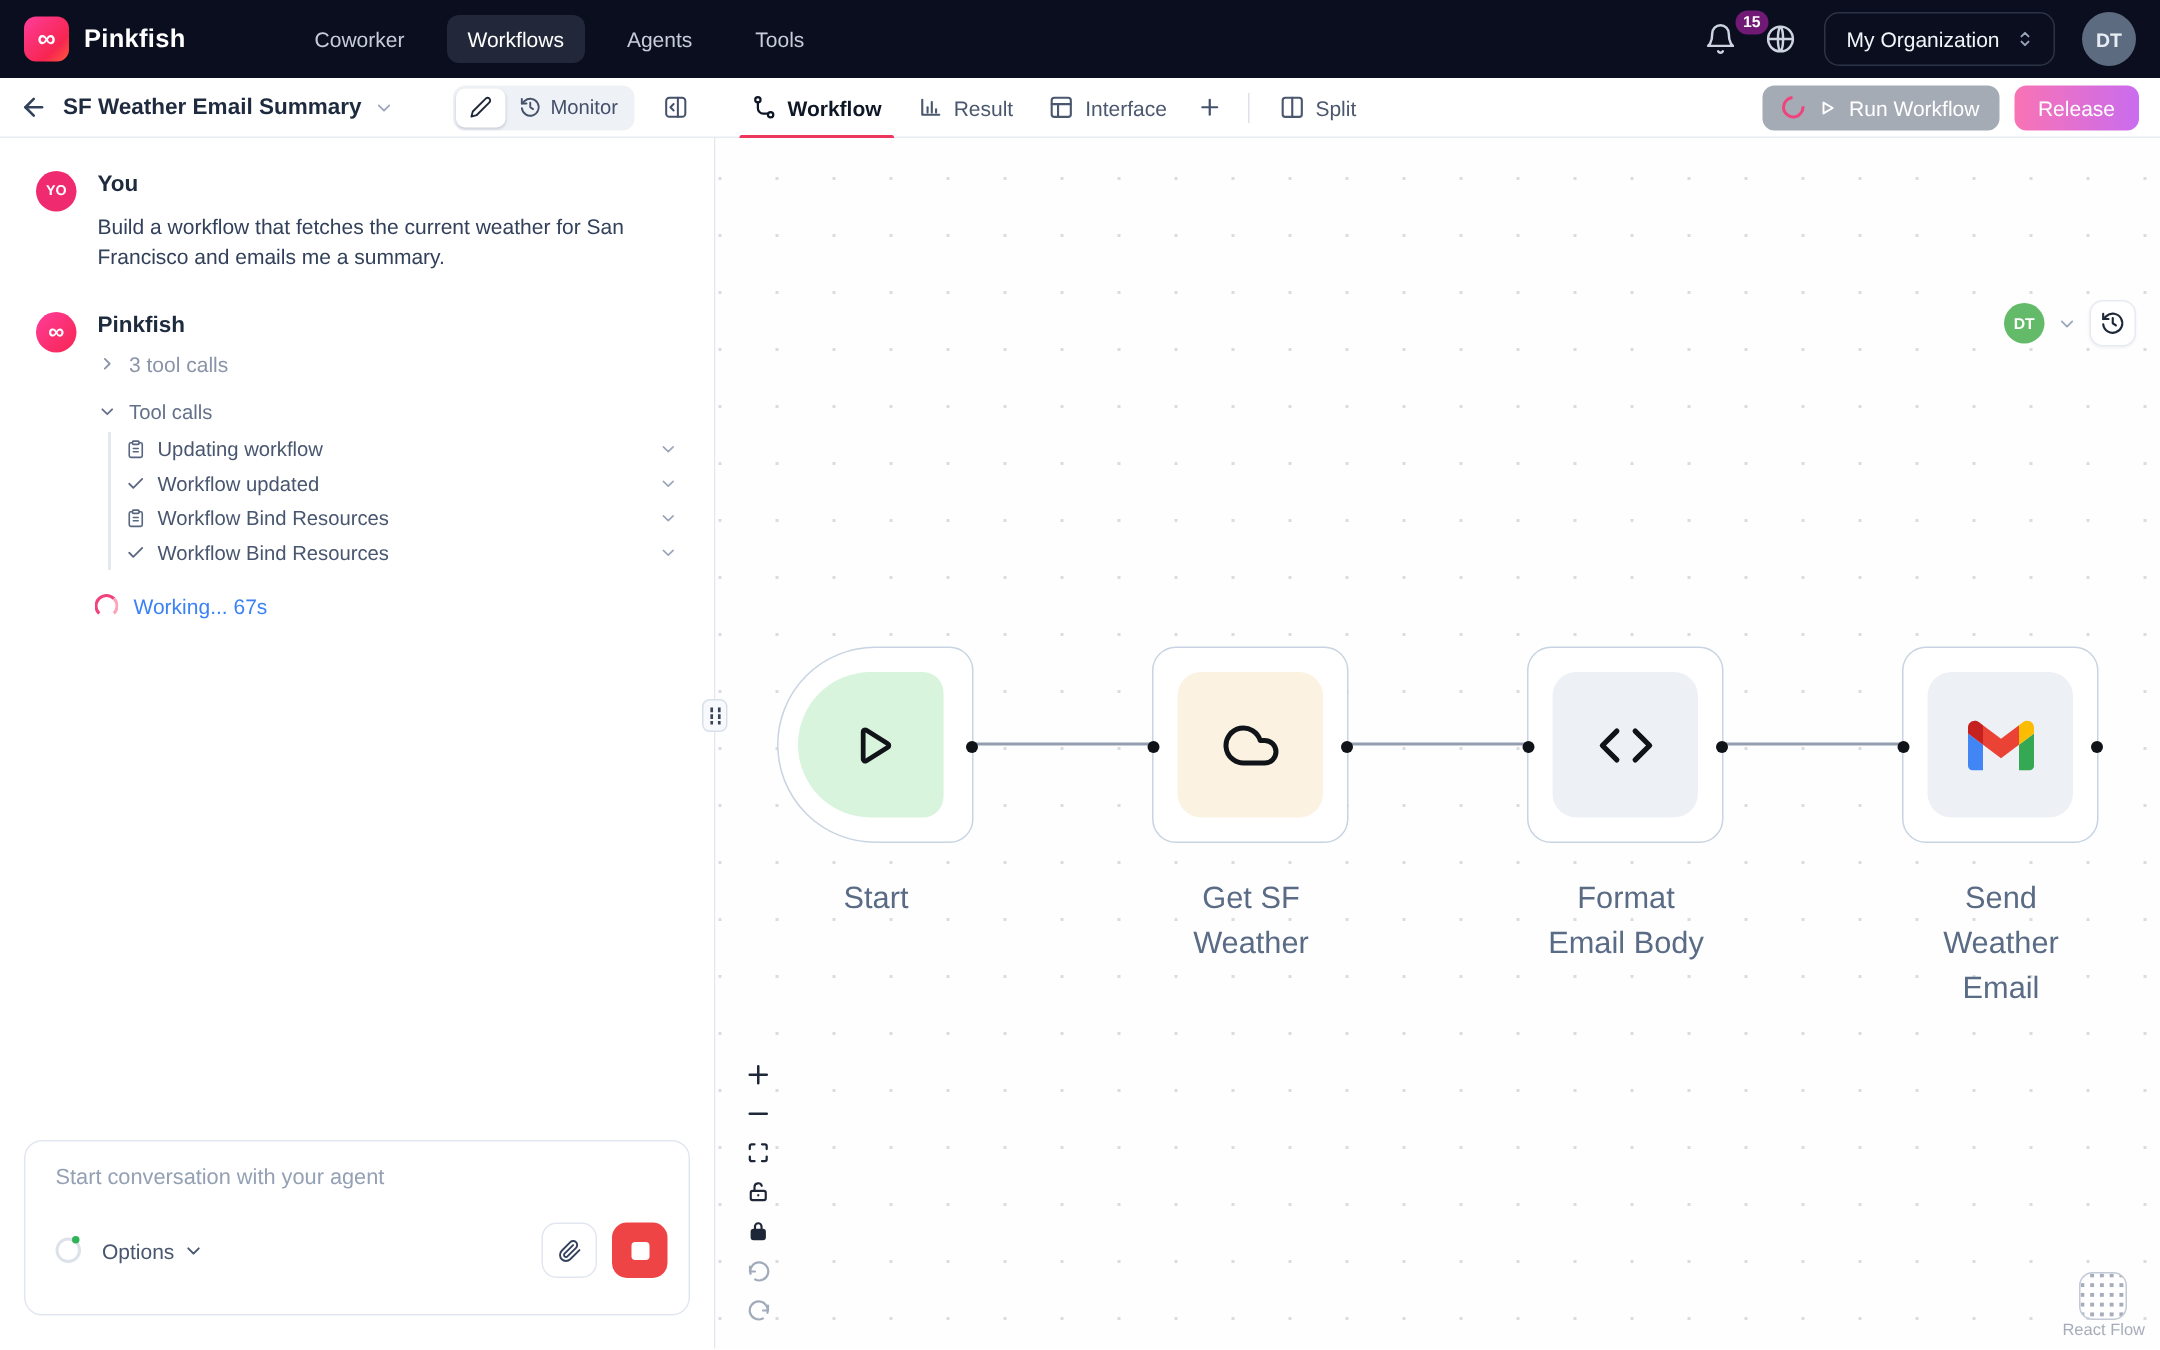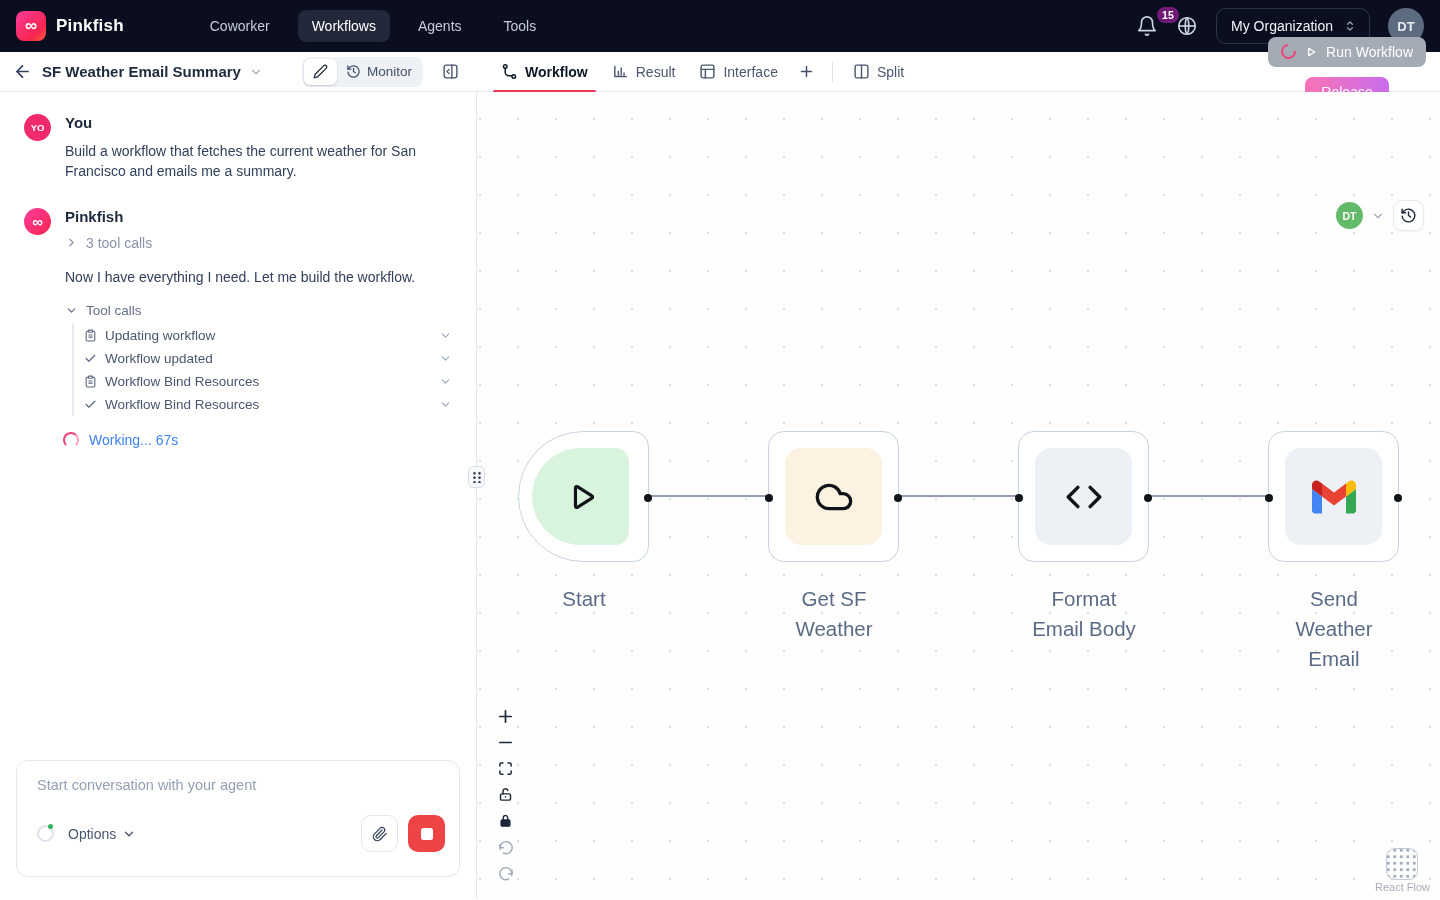--- a/index.html
+++ b/index.html
@@ -33,21 +33,21 @@
   .seg-control { margin-left:auto; background:#eef1f6; border-radius:8px; padding:2px; display:flex; align-items:center; height:30px; }
   .seg { display:flex; align-items:center; gap:6px; height:26px; padding:0 9px; border-radius:6px; color:#45516a; font-size:13.5px; cursor:pointer; }
   .seg.active { background:#fff; box-shadow:0 1px 2px rgba(20,30,55,.18); }
   .panel-btn { width:30px; height:30px; margin-left:12px; display:flex; align-items:center; justify-content:center; color:#45516a; cursor:pointer; }
   .tabs { display:flex; align-items:center; height:40px; padding-left:12px; flex:1; }
   .tab { display:flex; align-items:center; gap:7px; height:40px; padding:0 12px; font-size:14px; color:#4b576e; cursor:pointer; position:relative; }
   .tab.active { color:#0e1726; font-weight:bold;justify-content:center; }
   .tab.active::after { content:""; position:absolute; left:4px; right:4px; bottom:-1px; height:2.5px; background:#ed365b; border-radius:2px; }
   .tab-add { width:34px; height:34px; display:flex; align-items:center; justify-content:center; color:#45516a; cursor:pointer; }
   .tab-divider { width:1px; height:20px; background:#dde2ea; margin:0 8px; }
-  .subheader-right { margin-left:auto; display:flex; align-items:center; gap:10px; padding-right:14px;flex-direction:column; }
+  .subheader-right { margin-left:auto; display:flex; align-items:center; gap:10px; padding-right:14px; }
   .run-btn { display:flex; align-items:center; gap:8px; height:30px; padding:0 13px; border-radius:8px; background:#a4abb5;
              color:#fff; font-size:14px; cursor:default; border:none; }
   .spinner { width:15px; height:15px; border-radius:50%; border:2.5px solid #f0427c; border-top-color:transparent; transform:rotate(40deg); }
   .release-btn { height:30px; padding:0 16px; border-radius:8px; border:none; color:#fff; font-size:14px; cursor:pointer;
                  background:linear-gradient(90deg,#f973b4 0%,#c96cee 100%); }
 
   
   .main { display:flex; height:807px; }
 
   
@@ -272,21 +272,20 @@
         <div class="msg-body">
           <div class="msg-name">Pinkfish</div>
 
           <div class="tools-summary">
             <svg width="13" height="13" viewBox="0 0 24 24" fill="none" stroke="currentColor" stroke-width="2.2" stroke-linecap="round" stroke-linejoin="round">
                 <path d="m9 6 6 6-6 6"></path>
               </svg>
             <span>3 tool calls</span>
           </div>
 
-          <div class="msg-text">Now I have everything I need. Let me build the workflow.</div>
 
           <div class="toolcalls-head">
             <svg width="13" height="13" viewBox="0 0 24 24" fill="none" stroke="currentColor" stroke-width="2.2" stroke-linecap="round" stroke-linejoin="round">
                 <path d="m6 9 6 6 6-6"></path>
               </svg>
             <span>Tool calls</span>
           </div>
 
           <div class="toolcalls-list">
             <div class="toolcall">

